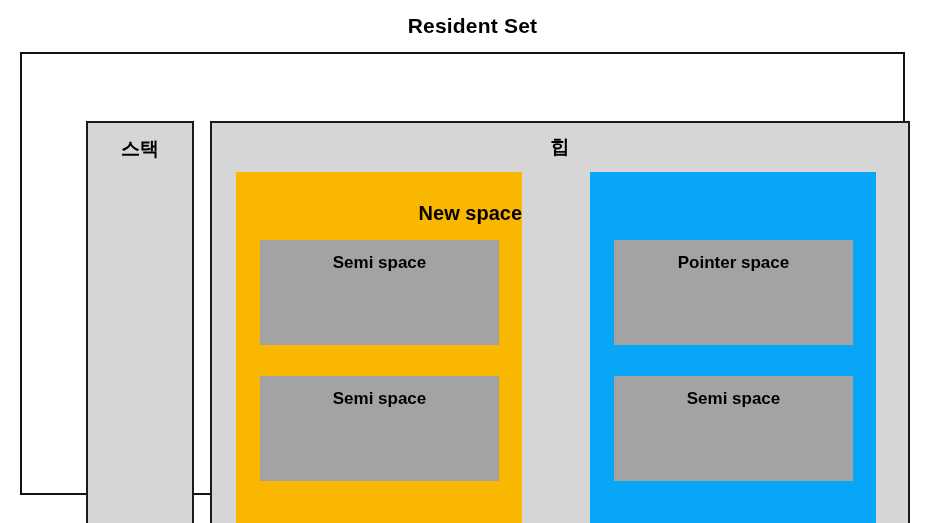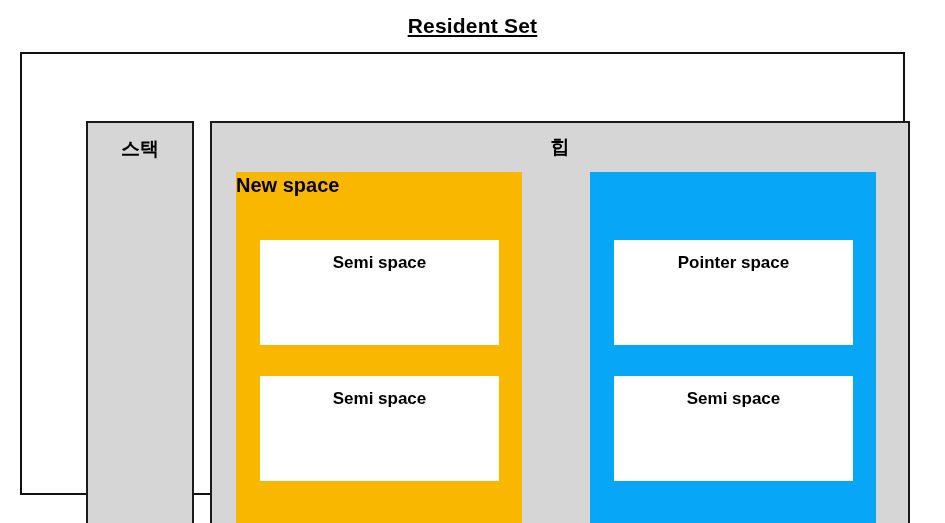--- a/index.html
+++ b/index.html
@@ -27,21 +27,20 @@
     position: absolute;
     left: 0;
     top: 13px;
     width: 945px;
     text-align: center;
     font-size: 21px;
     font-weight: bold;
     letter-spacing: 0.2px;
     line-height: 26px;
     color: #000000;
-    text-decoration: underline;
   }
 
   
   .resident-set-frame {
     position: absolute;
     left: 20px;
     top: 52px;
     width: 885px;
     height: 443px;
     border: 2px solid #111111;
@@ -104,36 +103,36 @@
     left: 24px;
     background: #f9b700;
   }
   .gen-block.old-space {
     left: 378px;
     background: #07a6f7;
   }
   .gen-title {
     position: absolute;
     left: 0;
-    top: 0;
+    top: 28px;
     width: 100%;
-    text-align: left;
+    text-align: right;
     font-size: 20px;
     font-weight: bold;
     line-height: 26px;
     color: #000000;
   }
 
   
   .sub-space {
     position: absolute;
     left: 24px;
     width: 239px;
     height: 105px;
-    background: #ffffff;
+    background: #a3a3a3;
   }
   .sub-space.slot-top { top: 68px; }
   .sub-space.slot-bottom { top: 204px; }
   .sub-space-label {
     position: absolute;
     left: 0;
     top: 12px;
     width: 100%;
     text-align: center;
     font-size: 17px;

